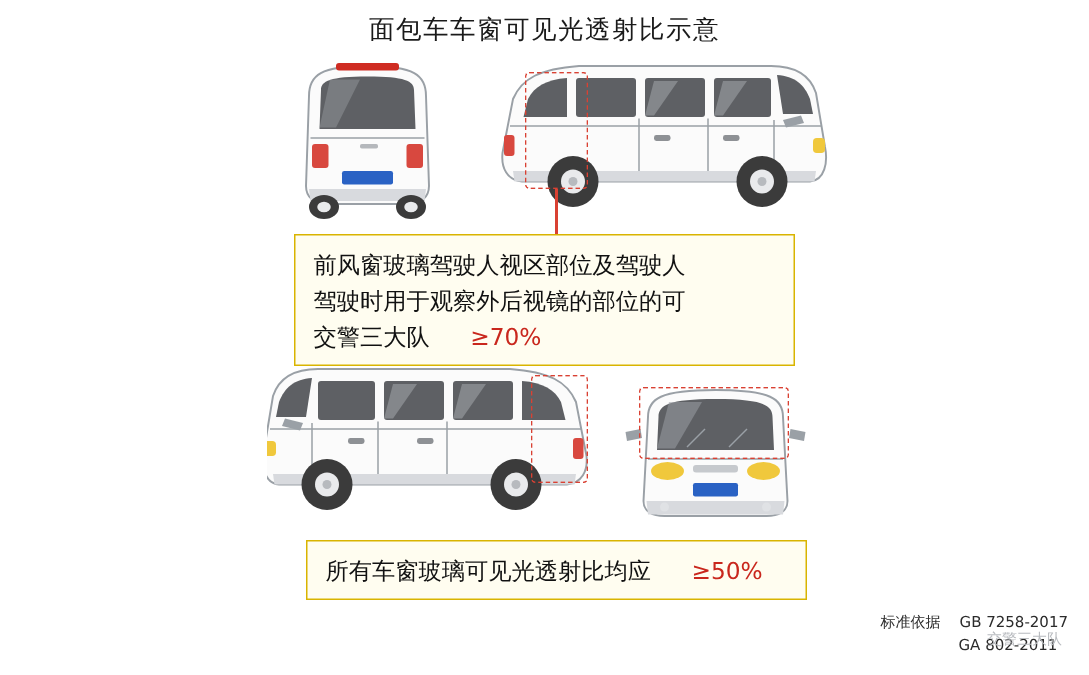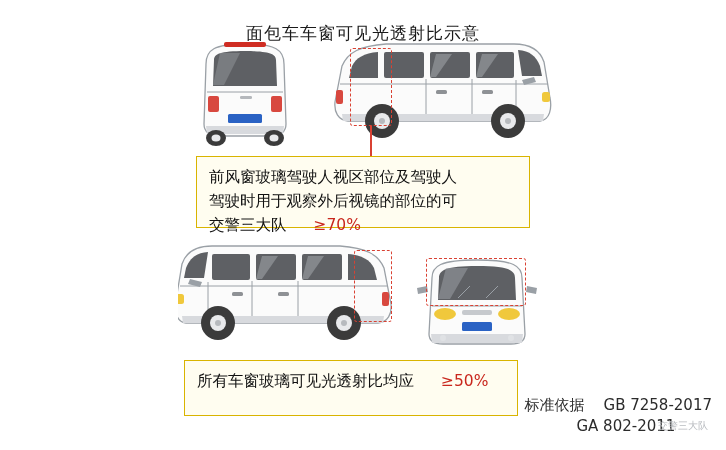--- a/index.html
+++ b/index.html
@@ -7,21 +7,21 @@
     width:726px;height:450px;
     background:#ffffff;
     font-family:"Liberation Sans", sans-serif;
     overflow:hidden;
     position:relative;
   }
   .stage{position:relative;width:726px;height:450px;}
 
   
   .title{
-    position:absolute;left:0;top:22px;width:726px;
+    position:absolute;left:0;top:8px;width:726px;
     text-align:center;
     font-size:17px;color:#1a1a1a;letter-spacing:1px;
     font-family:"DejaVu Sans", sans-serif;
   }
 
   
   .vehicle{position:absolute;}
   .body-fill{fill:#fbfbfb;stroke:#9aa0a6;stroke-width:1.3;}
   .glass-dark{fill:#5e6064;}
   .tire{fill:#3b3b3b;}
@@ -38,39 +38,39 @@
     background:#fffdf0;
     border:1.5px solid #d9b400;
     box-sizing:border-box;
     padding:8px 12px;
     color:#111;
     font-size:15.5px;
     line-height:1.55;
     font-family:"DejaVu Sans", sans-serif;
   }
   .callout .hl{color:#c9271d;margin-left:27px;}
-  .callout-1{left:196px;top:156px;width:334px;height:72px;}
-  .callout-2{left:184px;top:360px;width:334px;height:56px;}
+  .callout-1{left:196px;top:156px;width:334px;height:88px;}
+  .callout-2{left:204px;top:360px;width:334px;height:40px;}
 
   
   .dashed{
     position:absolute;
     border:1.6px dashed #d94133;
     box-sizing:border-box;
     border-radius:3px;
   }
 
   
   .conn{position:absolute;background:#d94133;}
 
   
   .footer{
     position:absolute;right:14px;bottom:12px;
     text-align:left;
-    font-size:15px;color:#2b2b2b;
+    font-size:10px;color:#2b2b2b;
     line-height:1.45;
     font-family:"DejaVu Sans", sans-serif;
   }
   .watermark{
     position:absolute;right:18px;bottom:17px;
     font-size:10px;color:#b9bcc0;
     font-family:"DejaVu Sans", sans-serif;
   }
 </style>
 </head>

